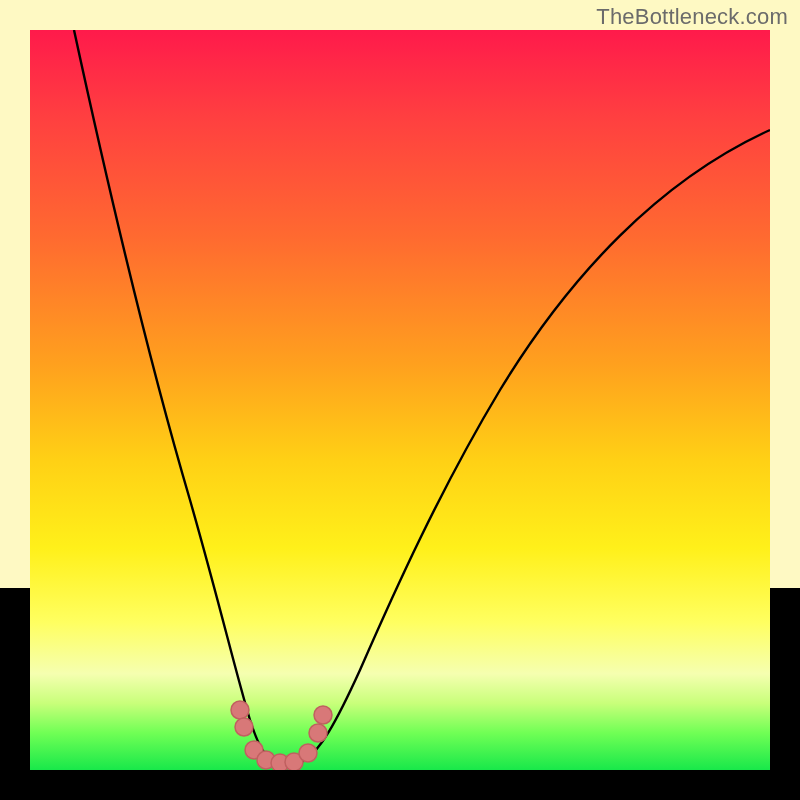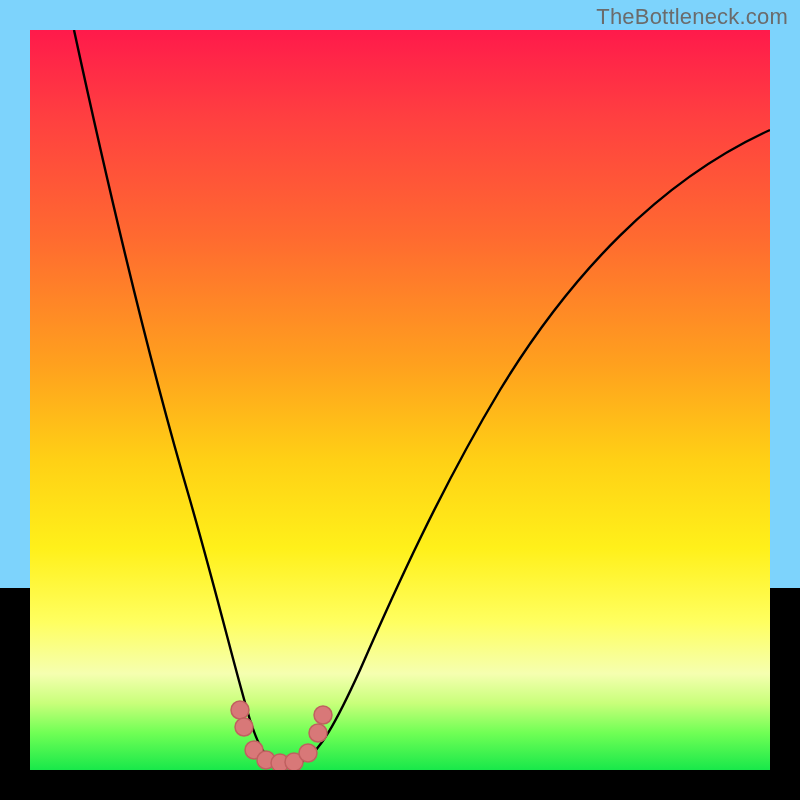--- a/index.html
+++ b/index.html
@@ -10,21 +10,21 @@
     background: #000;
     overflow: hidden;
     font-family: Arial, Helvetica, sans-serif;
   }
   .frame {
     position: absolute;
     top: 0;
     left: 0;
     width: 800px;
     height: 588px;
-    background: #7dd3fc;
+    background: #fef9c3;
   }
   .plot-area {
     position: absolute;
     top: 30px;
     left: 30px;
     width: 740px;
     height: 740px;
     
     background: linear-gradient(
       to bottom,

